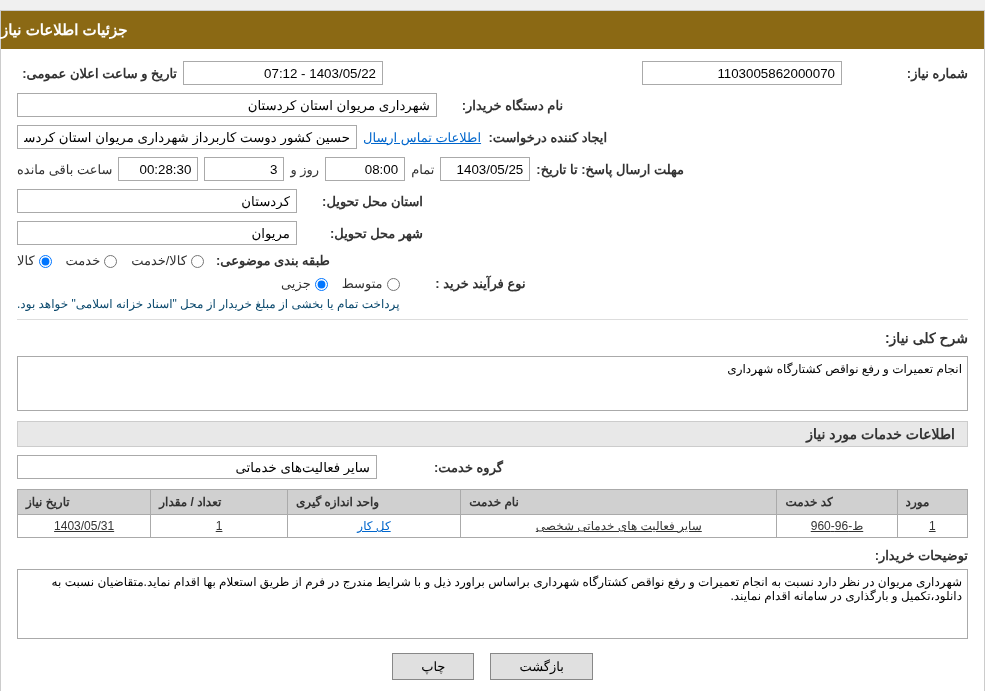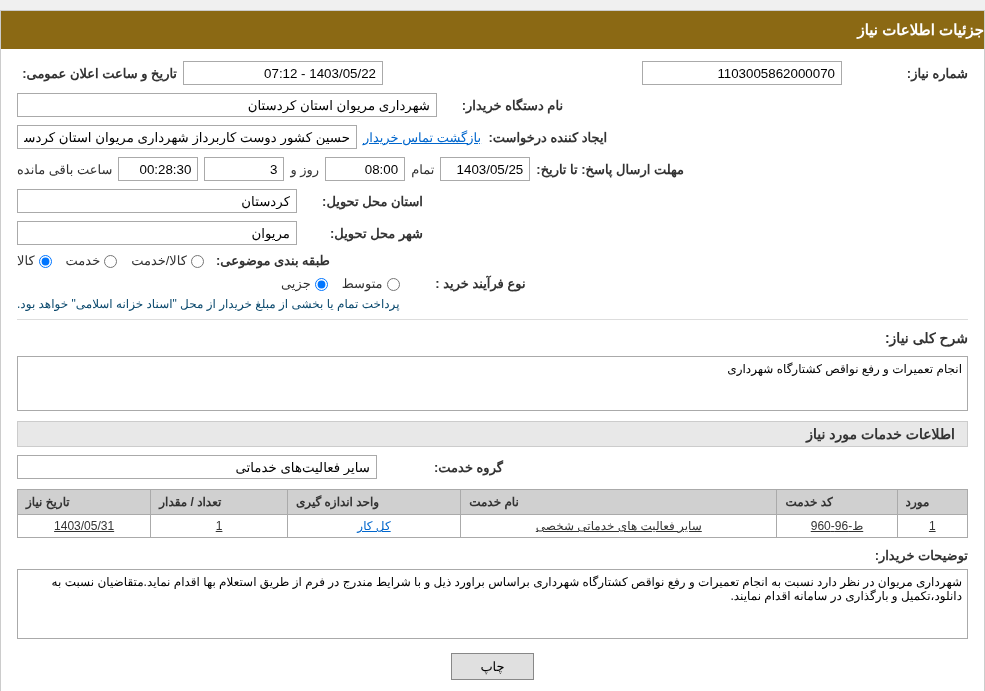--- a/index.html
+++ b/index.html
@@ -12,21 +12,21 @@
     }
     .page-wrapper {
       max-width: 985px;
       margin: 10px auto;
       background: #fff;
       border: 1px solid #ccc;
     }
     .header {
       background: #8B6914;
       color: #fff;
-      text-align: right;
+      text-align: left;
       padding: 10px 0;
       font-size: 15px;
       font-weight: bold;
     }
     .content {
       padding: 12px 16px;
     }
     .form-row {
       display: flex;
       align-items: center;
@@ -153,21 +153,21 @@
       <span class="label" style="min-width:160px;">تاریخ و ساعت اعلان عمومی:</span>
     </div>
 
     <div class="form-row" style="justify-content: flex-end;">
       <span class="label">نام دستگاه خریدار:</span>
       <input class="input-field input-wide" style="width: 420px;" readonly="" value="شهرداری مریوان استان کردستان">
     </div>
 
     <div class="form-row" style="justify-content: flex-end;">
       <span class="label">ایجاد کننده درخواست:</span>
-      <span class="link-style">بازگشت تماس خریدار</span>
+      <span class="link-style">اطلاعات تماس ارسال</span>
       <input class="input-field" style="width: 340px;" readonly="" value="حسین کشور دوست کاربرداز شهرداری مریوان استان کردستان">
     </div>
 
     <div class="form-row" style="justify-content: flex-end;">
       <span class="label">مهلت ارسال پاسخ: تا تاریخ:</span>
       <input class="input-field" style="width: 90px;" readonly="" value="1403/05/25">
       <span style="white-space:nowrap;">تمام</span>
       <input class="input-field" style="width: 70px;" readonly="" value="08:00">
       <span style="white-space:nowrap;">روز و</span>
       <input class="input-field" style="width: 40px;" readonly="" value="3">
@@ -258,17 +258,18 @@
         </tbody>
       </table>
     </div>
 
     <div class="form-row" style="align-items: flex-start; margin-top:8px;">
       <span class="label">توضیحات خریدار:</span>
       <textarea class="textarea-field" style="height: 70px;">شهرداری مریوان در نظر دارد نسبت به انجام تعمیرات و رفع نواقص کشتارگاه شهرداری براساس براورد ذیل و با شرایط مندرج در فرم از طریق استعلام بها اقدام نماید.متقاضیان نسبت به دانلود،تکمیل و بارگذاری در سامانه اقدام نمایند.</textarea>
     </div>
 
     <div class="btn-group">
+      <button class="btn">بازگشت</button>
       <button class="btn">چاپ</button>
     </div>
 
   </div>
 </div>
 
 </body></html>

